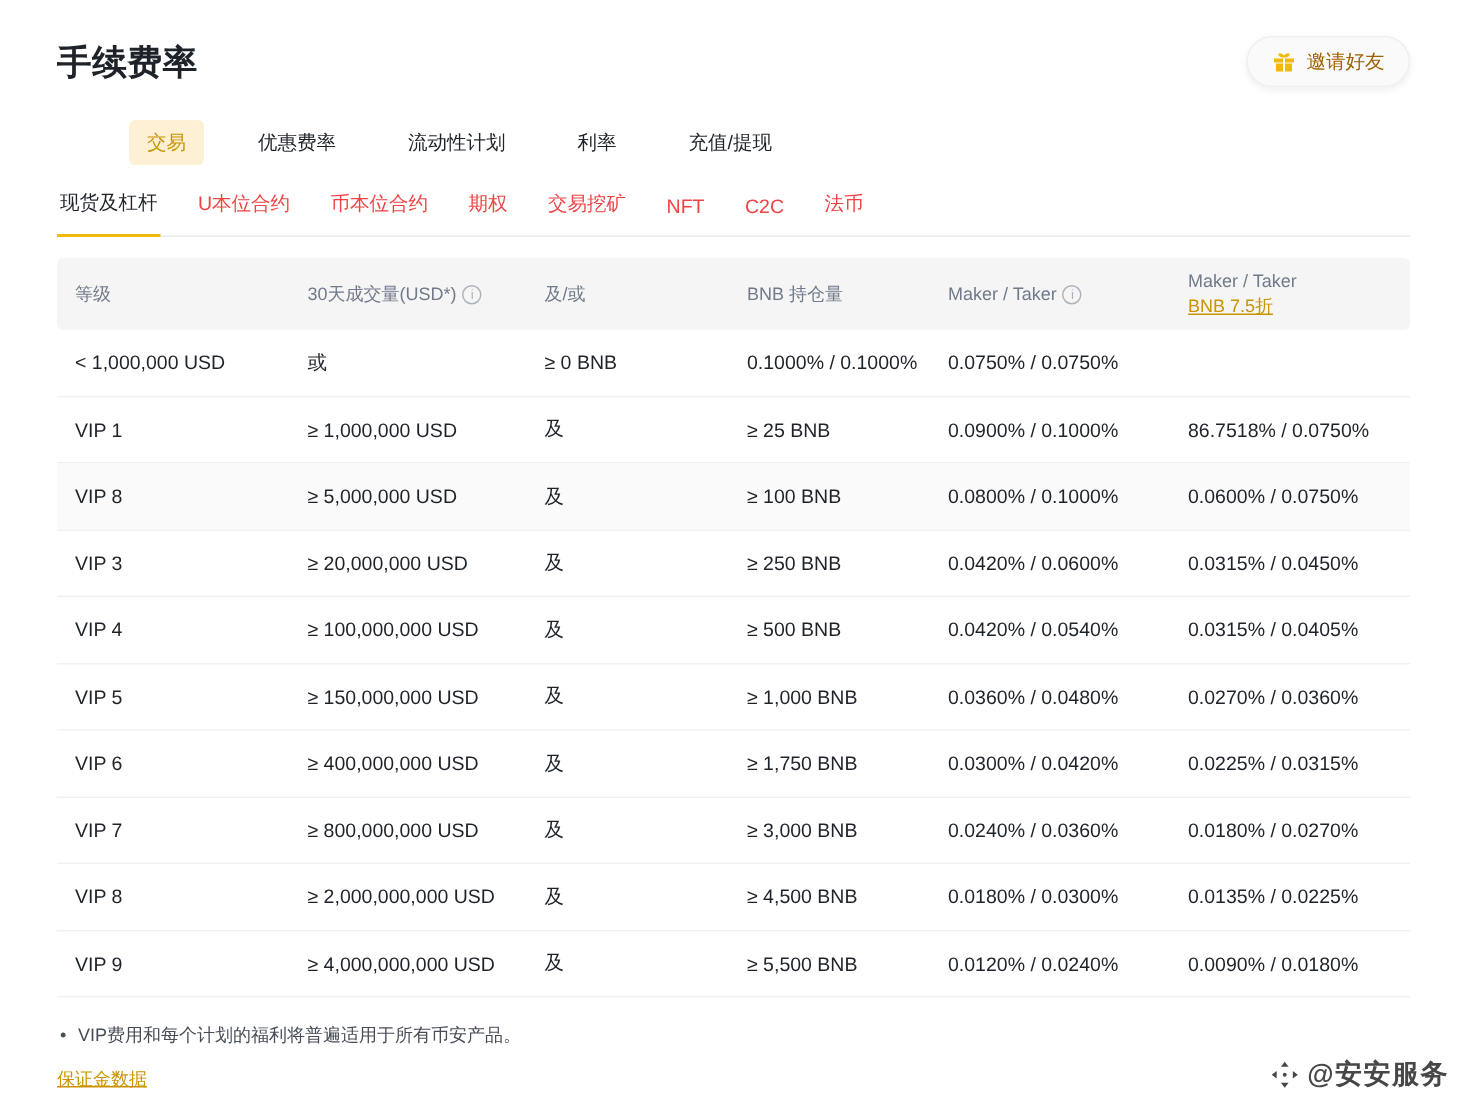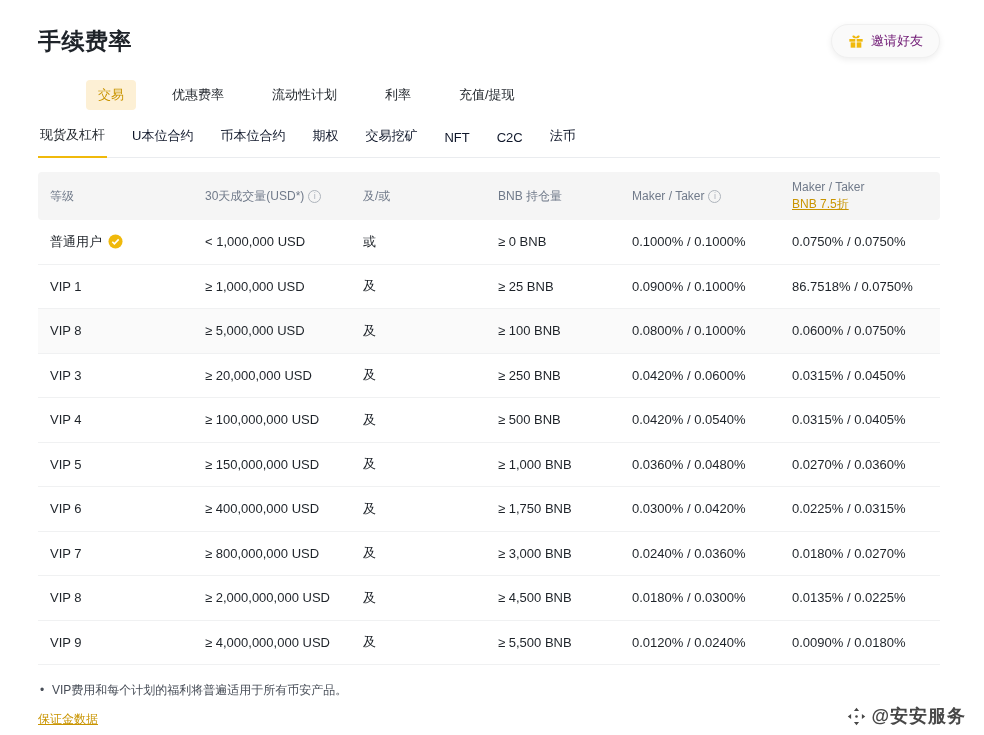--- a/index.html
+++ b/index.html
@@ -13,36 +13,36 @@
   .page { padding: 24px 44px 0 38px; }
 
   
   .topbar { display: flex; justify-content: space-between; align-items: center; }
   .page-title { font-size: 23px; font-weight: 700; letter-spacing: .5px; }
   .invite-btn {
     display: inline-flex; align-items: center; gap: 7px;
     background: #FAFAFA; border: 1px solid #F0F0F0;
     box-shadow: 0 2px 6px rgba(0,0,0,.07);
     border-radius: 17px; padding: 7px 16px;
-    font-size: 13px; color: #701a75; cursor: pointer; white-space: nowrap;
+    font-size: 13px; color: #a16207; cursor: pointer; white-space: nowrap;
   }
   .invite-btn svg { display: block; }
 
   
   .tabs { display: flex; align-items: center; gap: 24px; margin-top: 22px; font-size: 13px; padding-left: 48px; }
   .tab { padding: 6px 12px; cursor: pointer; color: #1E2329; border-radius: 4px; white-space: nowrap; }
   .tab.active { background: #FDF0D5; color: #C99400; }
 
   
   .subtabs {
     display: flex; align-items: flex-end; gap: 23px;
     margin-top: 12px; font-size: 13px;
     border-bottom: 1px solid #EAECEF;
   }
-  .subtab { padding: 4px 2px 12px 2px; color: #0f172a; cursor: pointer; white-space: nowrap; }
+  .subtab { padding: 4px 2px 12px 2px; color: #ef4444; cursor: pointer; white-space: nowrap; }
   .subtab.active {
     color: #1E2329; font-weight: 400;
     border-bottom: 2px solid #F0B90B; margin-bottom: -1px;
   }
 
   
   .fee-table { margin-top: 14px; }
   .grid-row {
     display: grid;
     grid-template-columns: 167px 158px 135px 134px 160px 1fr;
@@ -142,29 +142,20 @@
         </span>
       </div>
       <div class="cell">
         <div>Maker / Taker</div>
         <span class="bnb-discount-link">BNB 7.5折</span>
       </div>
     </div>
 
     <div>
         <div class="grid-row fee-row">
-      <div class="cell level-cell">
-        <span>普通用户</span>
-        <span>
-          <svg width="15" height="15" viewBox="0 0 16 16">
-            <circle cx="8" cy="8" r="7.5" fill="#F0B90B"></circle>
-            <path d="M4.6 8.3l2.2 2.2 4.6-4.8" stroke="#FFFFFF" stroke-width="1.7" fill="none"></path>
-          </svg>
-        </span>
-      </div>
       <div class="cell">&lt; 1,000,000 USD</div>
       <div class="cell">或</div>
       <div class="cell">≥ 0 BNB</div>
       <div class="cell">0.1000% / 0.1000%</div>
       <div class="cell">0.0750% / 0.0750%</div>
     </div>
         <div class="grid-row fee-row">
       <div class="cell level-cell">
         <span>VIP 1</span>
 

